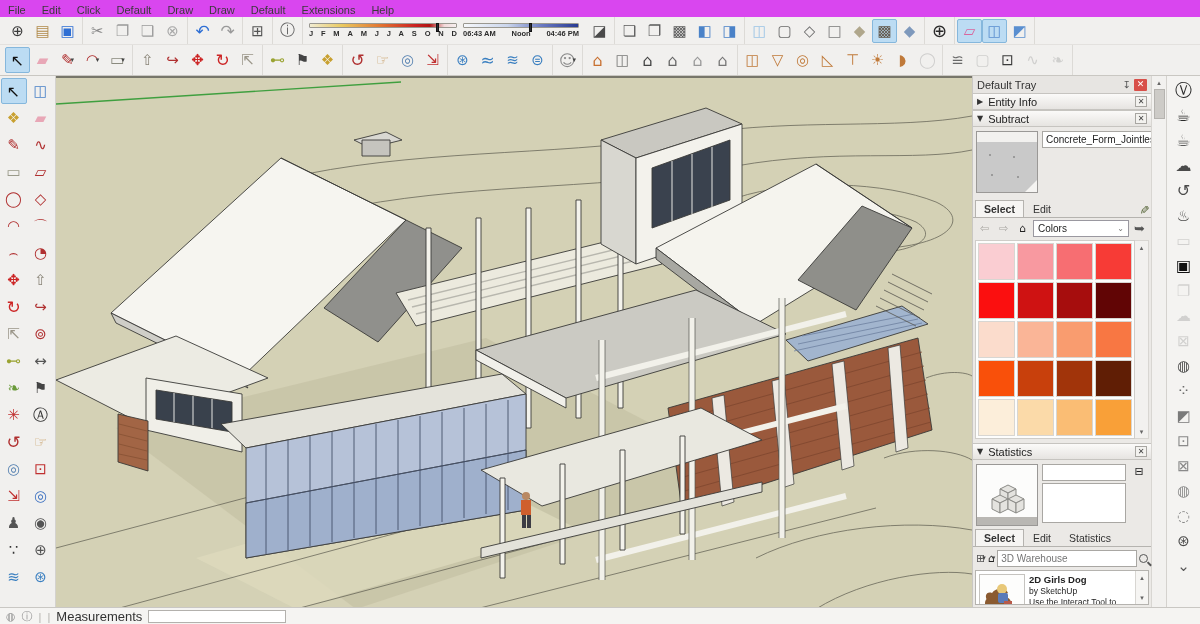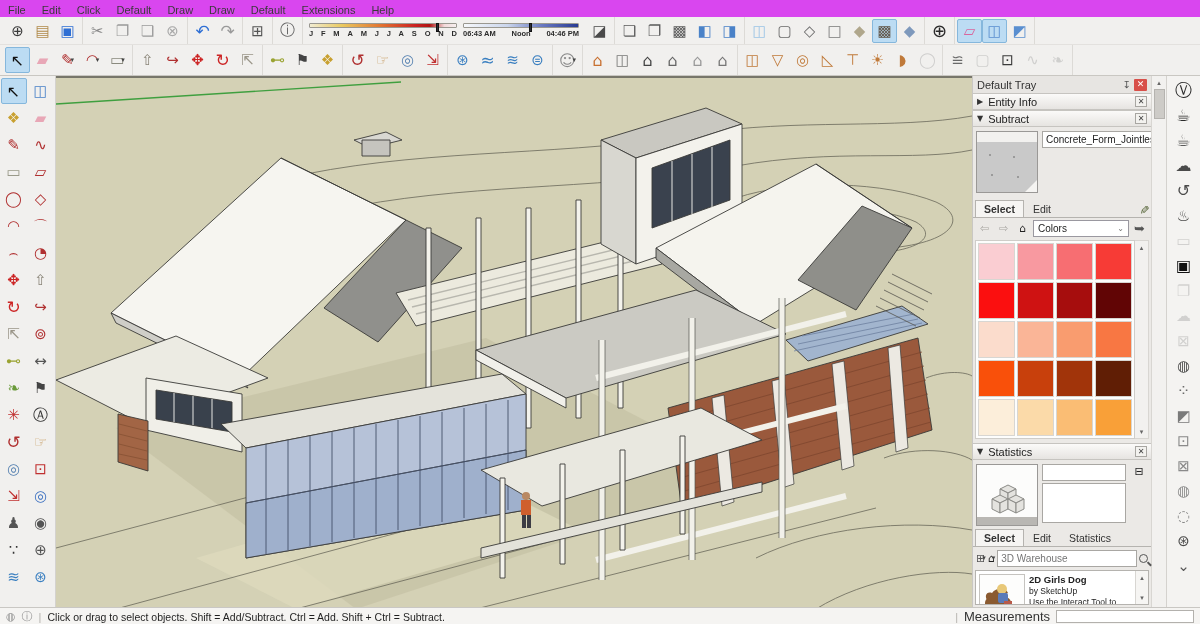--- a/index.html
+++ b/index.html
@@ -873,17 +873,16 @@
         </span><span class="icn">
           <span style="color: rgb(85, 85, 85);">⌄</span>
         </span></div>
     </div>
 </div>
 
 <div class="statusbar">
   <span class="st-icn">◍</span>
   <span class="st-icn">ⓘ</span>
   <span class="st-div">|</span>
-  <span class="hint">Click or drag to select objects. Shift = Add/Subtract. Ctrl = Add. Shift + Ctrl = Subtract.</span>
   <span class="st-div">|</span>
   <span class="meas-label">Measurements</span>
   <input class="meas-input" style="">
 </div>
 
 </body></html>

